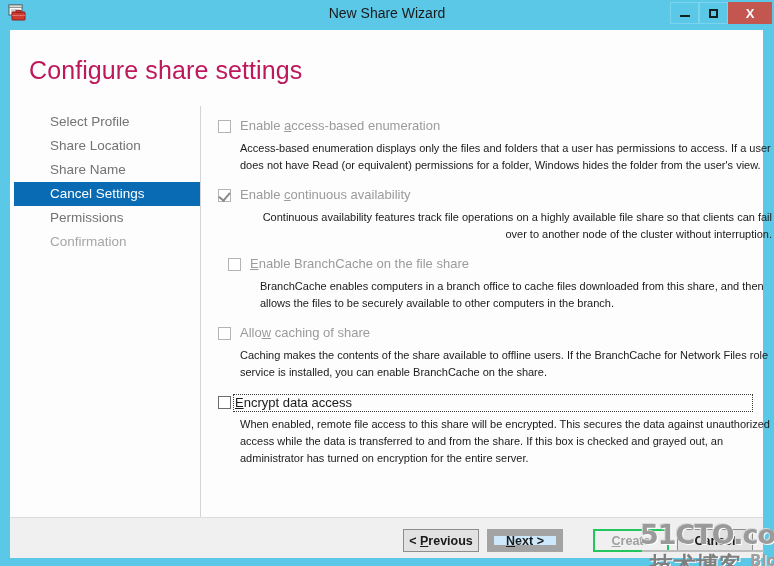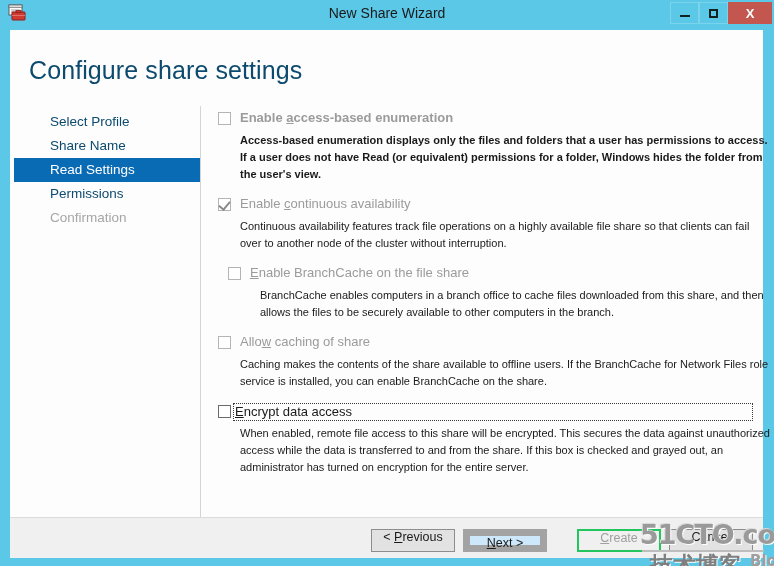--- a/index.html
+++ b/index.html
@@ -97,40 +97,40 @@
     height: 528px;
     background: #fdfdfd;
     box-sizing: border-box;
   }
 
   .page-title {
     position: absolute;
     left: 19px;
     top: 26px;
     font-size: 25px;
-    color: #0c4a6e;
+    color: #be185d;
     font-family: "Liberation Sans", sans-serif;
     font-weight: normal;
     letter-spacing: 0.1px;
     white-space: nowrap;
   }
 
   
   .sidebar {
     position: absolute;
     left: 4px;
     top: 80px;
     width: 186px;
   }
   .nav-item {
     height: 24px;
     line-height: 24px;
     padding-left: 36px;
     font-size: 13.5px;
-    color: #0c4a6e;
+    color: #737373;
     white-space: nowrap;
     box-sizing: border-box;
   }
   .nav-item.selected {
     background: #0a6bb5;
     color: #ffffff;
   }
   .nav-item.disabled {
     color: #a6a6a6;
   }
@@ -233,33 +233,34 @@
     background: #f0f0f0;
   }
   .btnbar {
     position: absolute;
     right: 10px;
     top: 11px;
     display: flex;
     gap: 8px;
   }
   .btn {
-    width: 84px;
+    width: 76px;
     height: 23px;
     box-sizing: border-box;
     font-size: 12.5px;
     font-family: "Liberation Sans", sans-serif;
     color: #1a1a1a;
     background: #e2e2e2;
     border: 1px solid #8d8d8d;
     display: flex;
-    align-items: flex-start;
+    align-items: center;
     justify-content: center;
     cursor: default;
     white-space: nowrap;
+    font-weight: bold;
   }
   .btn.default {
     background: #cde8fa;
     border: 7px solid #a3a3a3;
   }
   .btn.disabled {
     color: #a0a0a0;
     background: #f0f0f0;
     border: 2px solid #22c55e;
   }
@@ -342,36 +343,37 @@
       <div class="winbtn close">X</div>
     </div>
   </div>
 
   <div class="client">
 
     <div class="page-title">Configure share settings</div>
 
     <div class="sidebar" id="sidebar">
         <div class="nav-item"><span>Select Profile</span></div>
+        <div class="nav-item"><span>Share Location</span></div>
         <div class="nav-item"><span>Share Name</span></div>
-        <div class="nav-item selected"><span>Read Settings</span></div>
+        <div class="nav-item selected"><span>Cancel Settings</span></div>
         <div class="nav-item"><span>Permissions</span></div>
         <div class="nav-item disabled"><span>Confirmation</span></div>
       </div>
     <div class="v-divider"></div>
 
     <div class="options" id="options">
-        <div class="opt-row" style="margin-top: 4px; font-weight: bold;">
+        <div class="opt-row" style="margin-top: 12px;">
           <div class="opt-head">
             <span class="cbox"></span>
             <span class="opt-label-box">Enable <span class="u">a</span>ccess-based enumeration</span>
           </div>
           <div class="opt-desc">Access-based enumeration displays only the files and folders that a user has permissions to access. If a user does not have Read (or equivalent) permissions for a folder, Windows hides the folder from the user's view.</div>
         </div>
-        <div class="opt-row" style="margin-top: 13px;">
+        <div class="opt-row" style="margin-top: 13px; text-align: right;">
           <div class="opt-head">
             <span class="cbox">
               <span class="tick"></span>
             </span>
             <span class="opt-label-box">Enable <span class="u">c</span>ontinuous availability</span>
           </div>
           <div class="opt-desc">Continuous availability features track file operations on a highly available file share so that clients can fail over to another node of the cluster without interruption.</div>
         </div>
         <div class="opt-row nested" style="margin-top: 13px;">
           <div class="opt-head">

